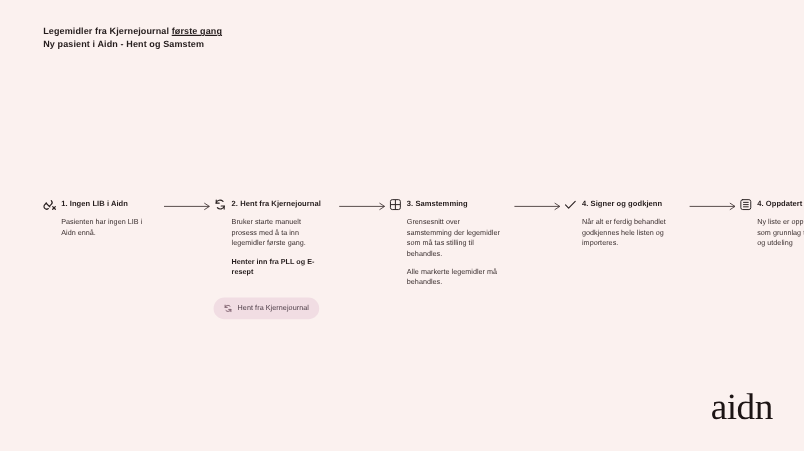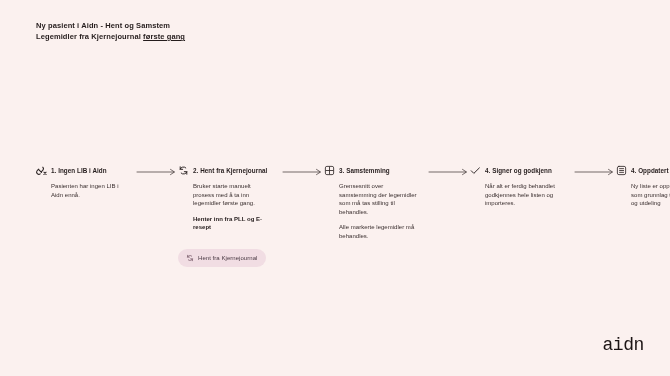--- a/index.html
+++ b/index.html
@@ -126,33 +126,33 @@
     display: flex; align-items: center; justify-content: center;
     color: #7c5f6d;
   }
   .pill .pill-icon svg { display: block; }
 
   
   .logo {
     position: absolute;
     right: 26px;
     bottom: 22px;
-    font-family: Liberation Mono, monospace;
-    font-size: 18px;
+    font-family: Liberation Serif, serif;
+    font-size: 31px;
     letter-spacing: -0.4px;
     color: #1c1414;
     line-height: 1;
   }
 </style>
 </head>
 <body>
 
 <div class="header">
+  <span class="line"><span>Legemidler fra Kjernejournal </span><span class="underline">første gang</span></span>
   <span class="line">Ny pasient i Aidn - Hent og Samstem</span>
-  <span class="line"><span>Legemidler fra Kjernejournal </span><span class="underline">første gang</span></span>
 </div>
 
 <div class="flow">
 
   <div class="step step-w-sm">
     <div class="step-head">
       <span class="step-icon">
         <svg width="11" height="11" viewBox="0 0 16 16" fill="none" stroke="currentColor" stroke-width="1.5" stroke-linecap="round">
           <path d="M9.8 3.2a3.2 3.2 0 0 1 0 4.5L7.6 9.9"></path>
           <path d="M6.2 12.8a3.2 3.2 0 0 1-4.5-4.5l2.2-2.2"></path>

